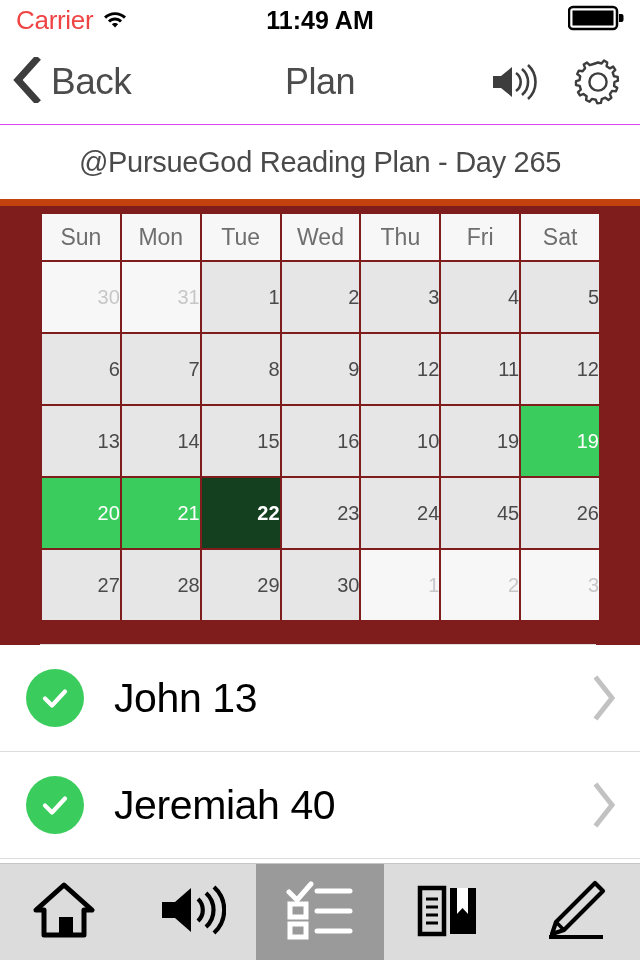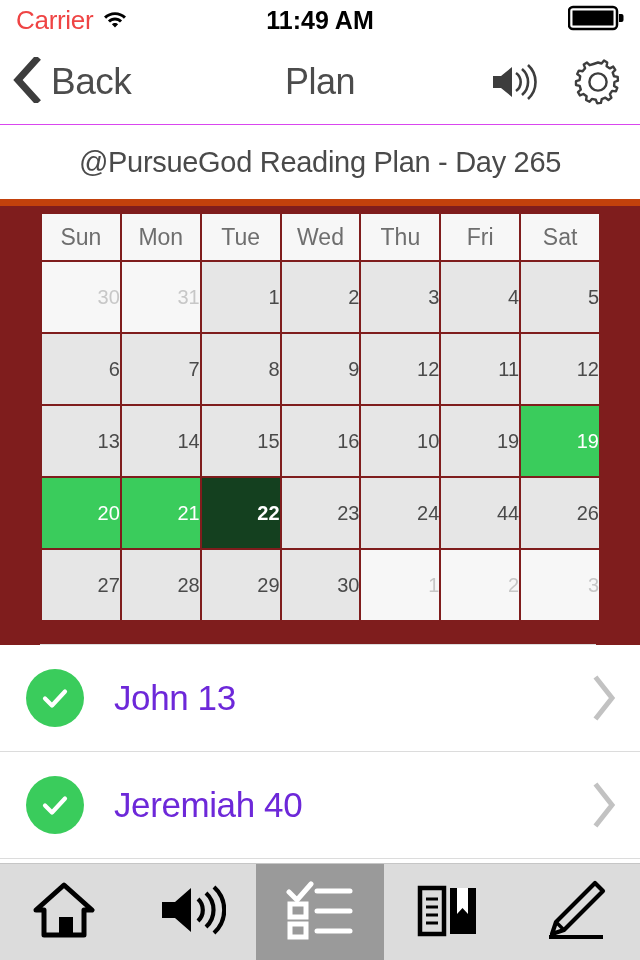--- a/index.html
+++ b/index.html
@@ -99,21 +99,21 @@
     background:#ffffff;
   }
   .check-badge {
     width:58px; height:58px; border-radius:50%;
     background:#3ACC5C;
     display:flex; align-items:center; justify-content:center;
     flex:0 0 auto;
   }
   .reading-label {
     margin-left:30px;
-    font-size:35px; color:#6d28d9; letter-spacing:-0.4px;
+    font-size:41px; color:#000000; letter-spacing:-0.4px;
   }
   .row-chevron { margin-left:auto; display:flex; align-items:center; }
 
   
   .tab-bar {
     position:absolute; left:0; bottom:0;
     width:640px; height:97px;
     display:flex;
     background:#dcdcdc;
     border-top:1px solid #c6c6c6;
@@ -226,21 +226,21 @@
           <td class="cal-cell">10</td>
           <td class="cal-cell">19</td>
           <td class="cal-cell read">19</td>
         </tr>
         <tr>
           <td class="cal-cell read">20</td>
           <td class="cal-cell read">21</td>
           <td class="cal-cell today">22</td>
           <td class="cal-cell">23</td>
           <td class="cal-cell">24</td>
-          <td class="cal-cell">44</td>
+          <td class="cal-cell">45</td>
           <td class="cal-cell">26</td>
         </tr>
         <tr>
           <td class="cal-cell">27</td>
           <td class="cal-cell">28</td>
           <td class="cal-cell">29</td>
           <td class="cal-cell">30</td>
           <td class="cal-cell muted">1</td>
           <td class="cal-cell muted">2</td>
           <td class="cal-cell muted">3</td>

